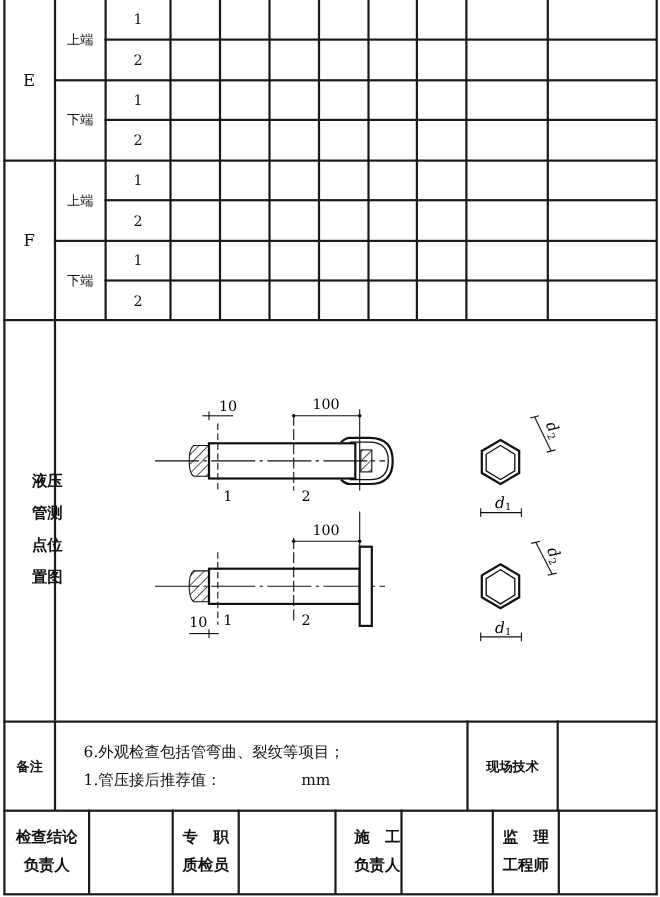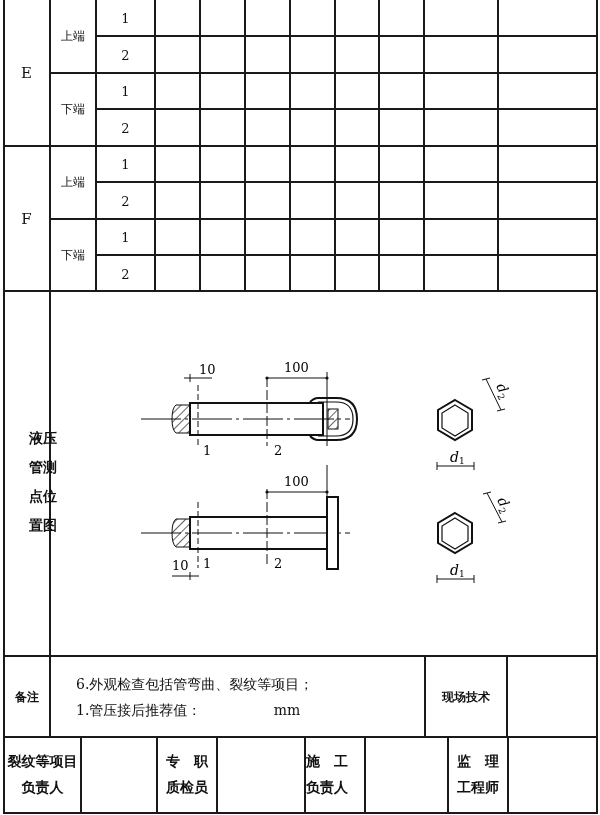--- a/index.html
+++ b/index.html
@@ -169,32 +169,32 @@
 <div class="cell-c" style="left:5px;top:657px;width:44px;height:80px;font-weight:bold;">备注</div>
 <div class="txt" style="left:76px;top:677px;">6.外观检查包括管弯曲、裂纹等项目；</div>
 <div class="txt" style="left:76px;top:703px;">
   <span>1.管压接后推荐值：</span>
   <span style="margin-left:68px;">mm</span>
 </div>
 <div class="cell-c" style="left:426px;top:657px;width:80px;height:80px;font-weight:bold;">现场技术</div>
 <div class="cell-c" style="left:508px;top:657px;width:88px;height:80px;"></div>
 
 <div style="position:absolute;left:5px;top:748px;width:75px;text-align:center;font-size:14px;line-height:26px;font-weight:bold;">
-  <div>裂纹等项目</div>
+  <div>检查结论</div>
   <div>负责人</div>
 </div>
 <div style="position:absolute;left:82px;top:738px;width:74px;height:74px;"></div>
 
 <div style="position:absolute;left:158px;top:748px;width:58px;text-align:center;font-size:14px;line-height:26px;font-weight:bold;">
   <div>专　职</div>
   <div>质检员</div>
 </div>
 <div style="position:absolute;left:218px;top:738px;width:86px;height:74px;"></div>
 
-<div style="position:absolute;left:306px;top:748px;width:58px;text-align:left;font-size:14px;line-height:26px;font-weight:bold;">
+<div style="position:absolute;left:306px;top:748px;width:58px;text-align:right;font-size:14px;line-height:26px;font-weight:bold;">
   <div>施　工</div>
   <div>负责人</div>
 </div>
 <div style="position:absolute;left:366px;top:738px;width:81px;height:74px;"></div>
 
 <div style="position:absolute;left:449px;top:748px;width:58px;text-align:center;font-size:14px;line-height:26px;font-weight:bold;">
   <div>监　理</div>
   <div>工程师</div>
 </div>
 <div style="position:absolute;left:509px;top:738px;width:87px;height:74px;"></div>

